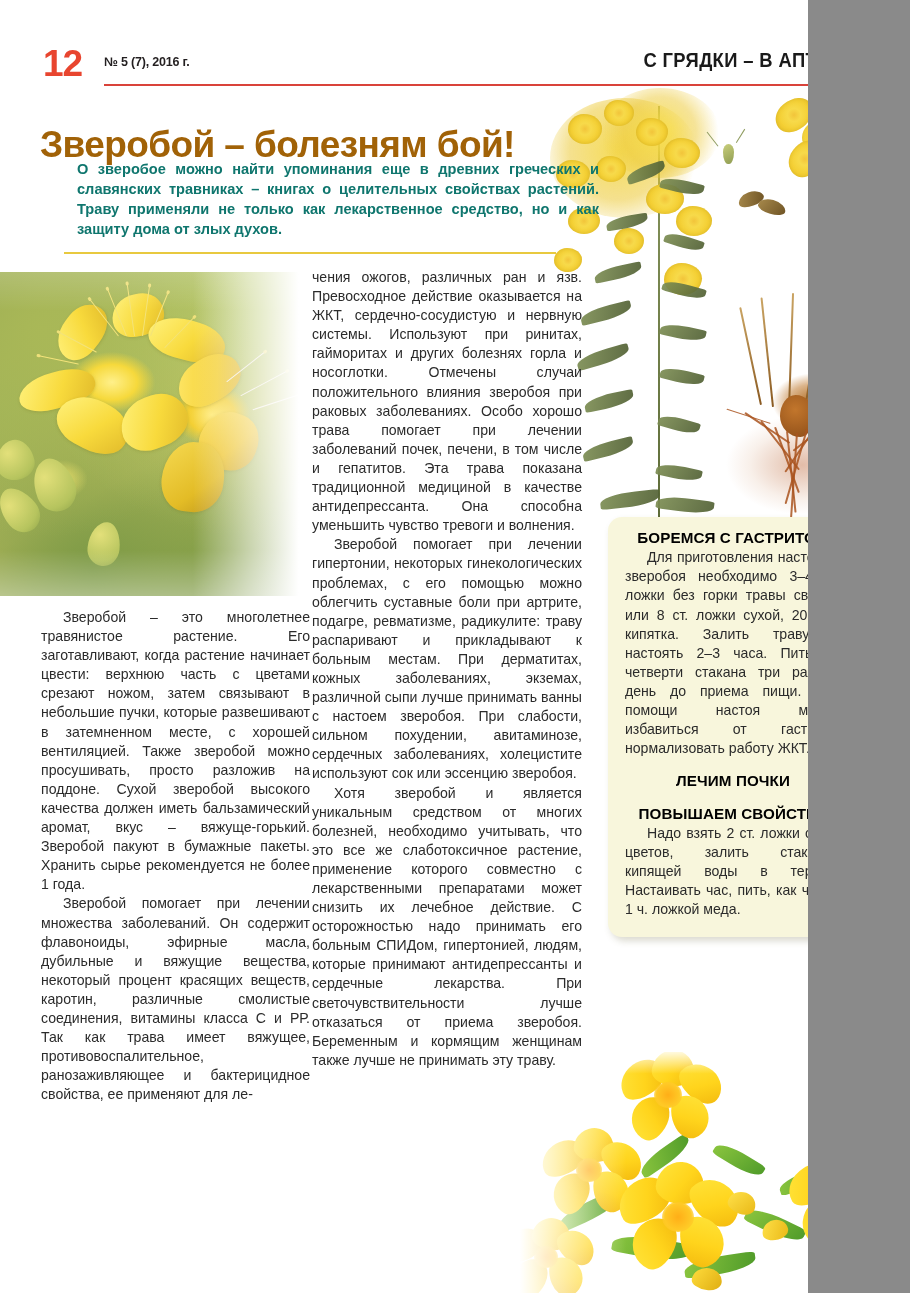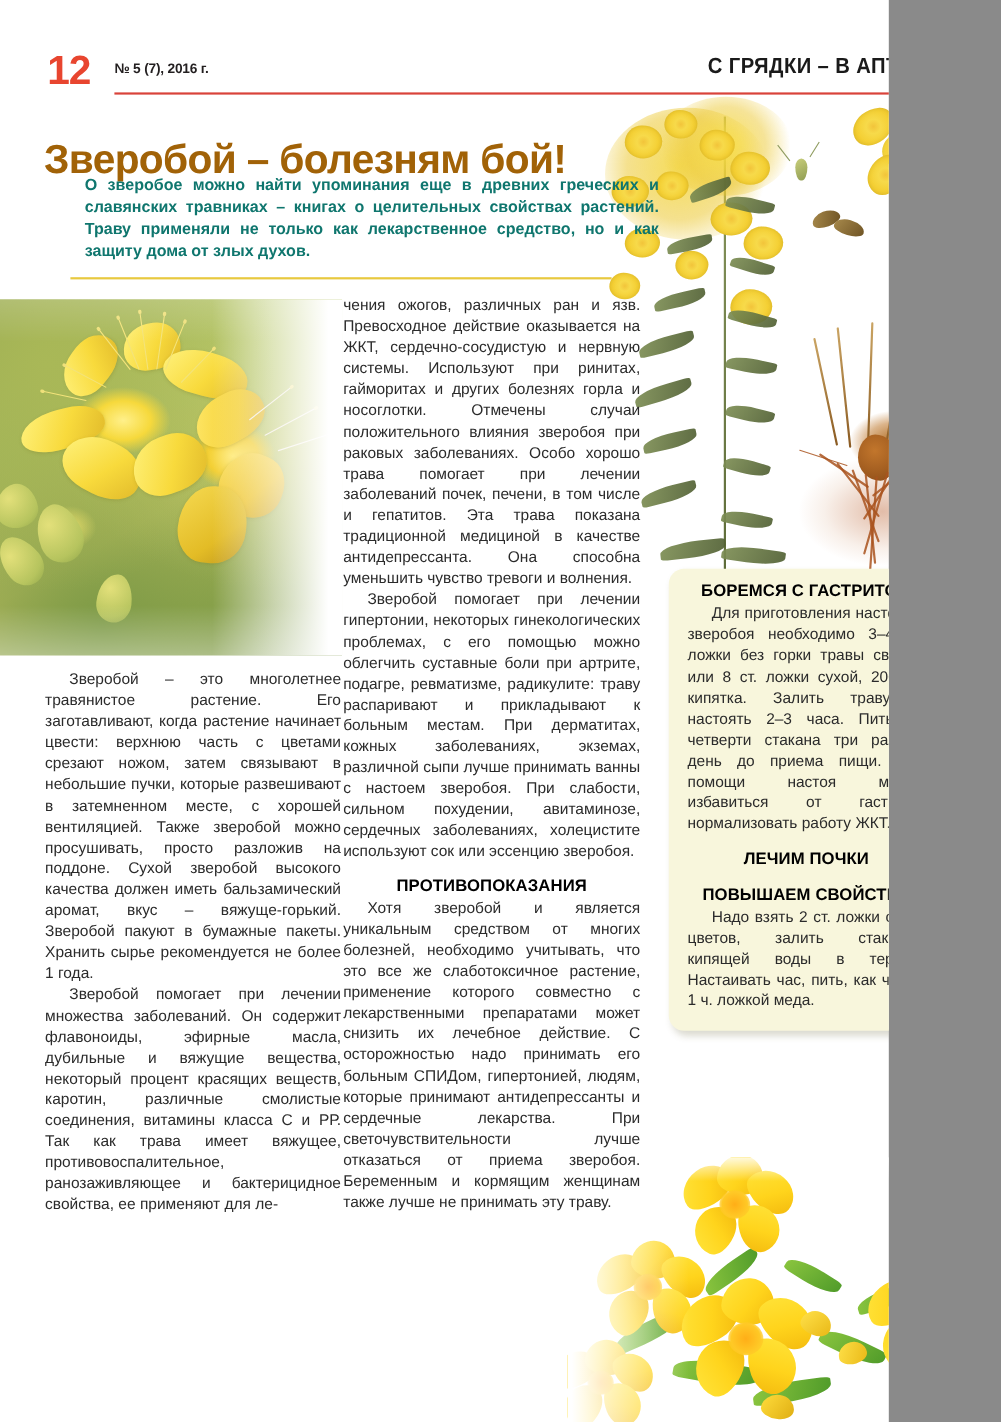--- a/index.html
+++ b/index.html
@@ -411,21 +411,20 @@
     <div class="bud" style="left:2px; top:214px; width:34px; height:48px; transform:rotate(-40deg);"></div>
     <div class="bud" style="left:88px; top:250px; width:32px; height:44px; transform:rotate(6deg);"></div>
     <div class="bud" style="left:-4px; top:168px; width:38px; height:40px; transform:rotate(-12deg);"></div>
 
     <div class="fade"></div>
   </div>
 
   <div class="col" id="col-mid">
     <p class="noindent">чения ожогов, различных ран и язв. Превосходное действие оказывается на ЖКТ, сердечно-сосудистую и нервную системы. Используют при ринитах, гайморитах и других болезнях горла и носоглотки. Отмечены случаи положительного влияния зверобоя при раковых заболеваниях. Особо хорошо трава помогает при лечении заболеваний почек, печени, в том числе и гепатитов. Эта трава показана традиционной медициной в качестве антидепрессанта. Она способна уменьшить чувство тревоги и волнения.</p>
     <p>Зверобой помогает при лечении гипертонии, некоторых гинекологических проблемах, с его помощью можно облегчить суставные боли при артрите, подагре, ревматизме, радикулите: траву распаривают и прикладывают к больным местам. При дерматитах, кожных заболеваниях, экземах, различной сыпи лучше принимать ванны с настоем зверобоя. При слабости, сильном похудении, авитаминозе, сердечных заболеваниях, холецистите используют сок или эссенцию зверобоя.</p>
-    <div class="sec-head">ПРОТИВОПОКАЗАНИЯ</div>
     <p>Хотя зверобой и является уникальным средством от многих болезней, необходимо учитывать, что это все же слаботоксичное растение, применение которого совместно с лекарственными препаратами может снизить их лечебное действие. С осторожностью надо принимать его больным СПИДом, гипертонией, людям, которые принимают антидепрессанты и сердечные лекарства. При светочувствительности лучше отказаться от приема зверобоя. Беременным и кормящим женщинам также лучше не принимать эту траву.</p>
   </div>
 
   <div class="col" id="col-left">
     <p>Зверобой – это многолетнее травянистое растение. Его заготавливают, когда растение начинает цвести: верхнюю часть с цветами срезают ножом, затем связывают в небольшие пучки, которые развешивают в затемненном месте, с хорошей вентиляцией. Также зверобой можно просушивать, просто разложив на поддоне. Сухой зверобой высокого качества должен иметь бальзамический аромат, вкус – вяжуще-горький. Зверобой пакуют в бумажные пакеты. Хранить сырье рекомендуется не более 1 года.</p>
     <p>Зверобой помогает при лечении множества заболеваний. Он содержит флавоноиды, эфирные масла, дубильные и вяжущие вещества, некоторый процент красящих веществ, каротин, различные смолистые соединения, витамины класса С и РР. Так как трава имеет вяжущее, противовоспалительное, ранозаживляющее и бактерицидное свойства, ее применяют для ле-</p>
   </div>
 
   <aside class="tipbox">
     <div class="sec-head first">БОРЕМСЯ С ГАСТРИТОМ</div>

